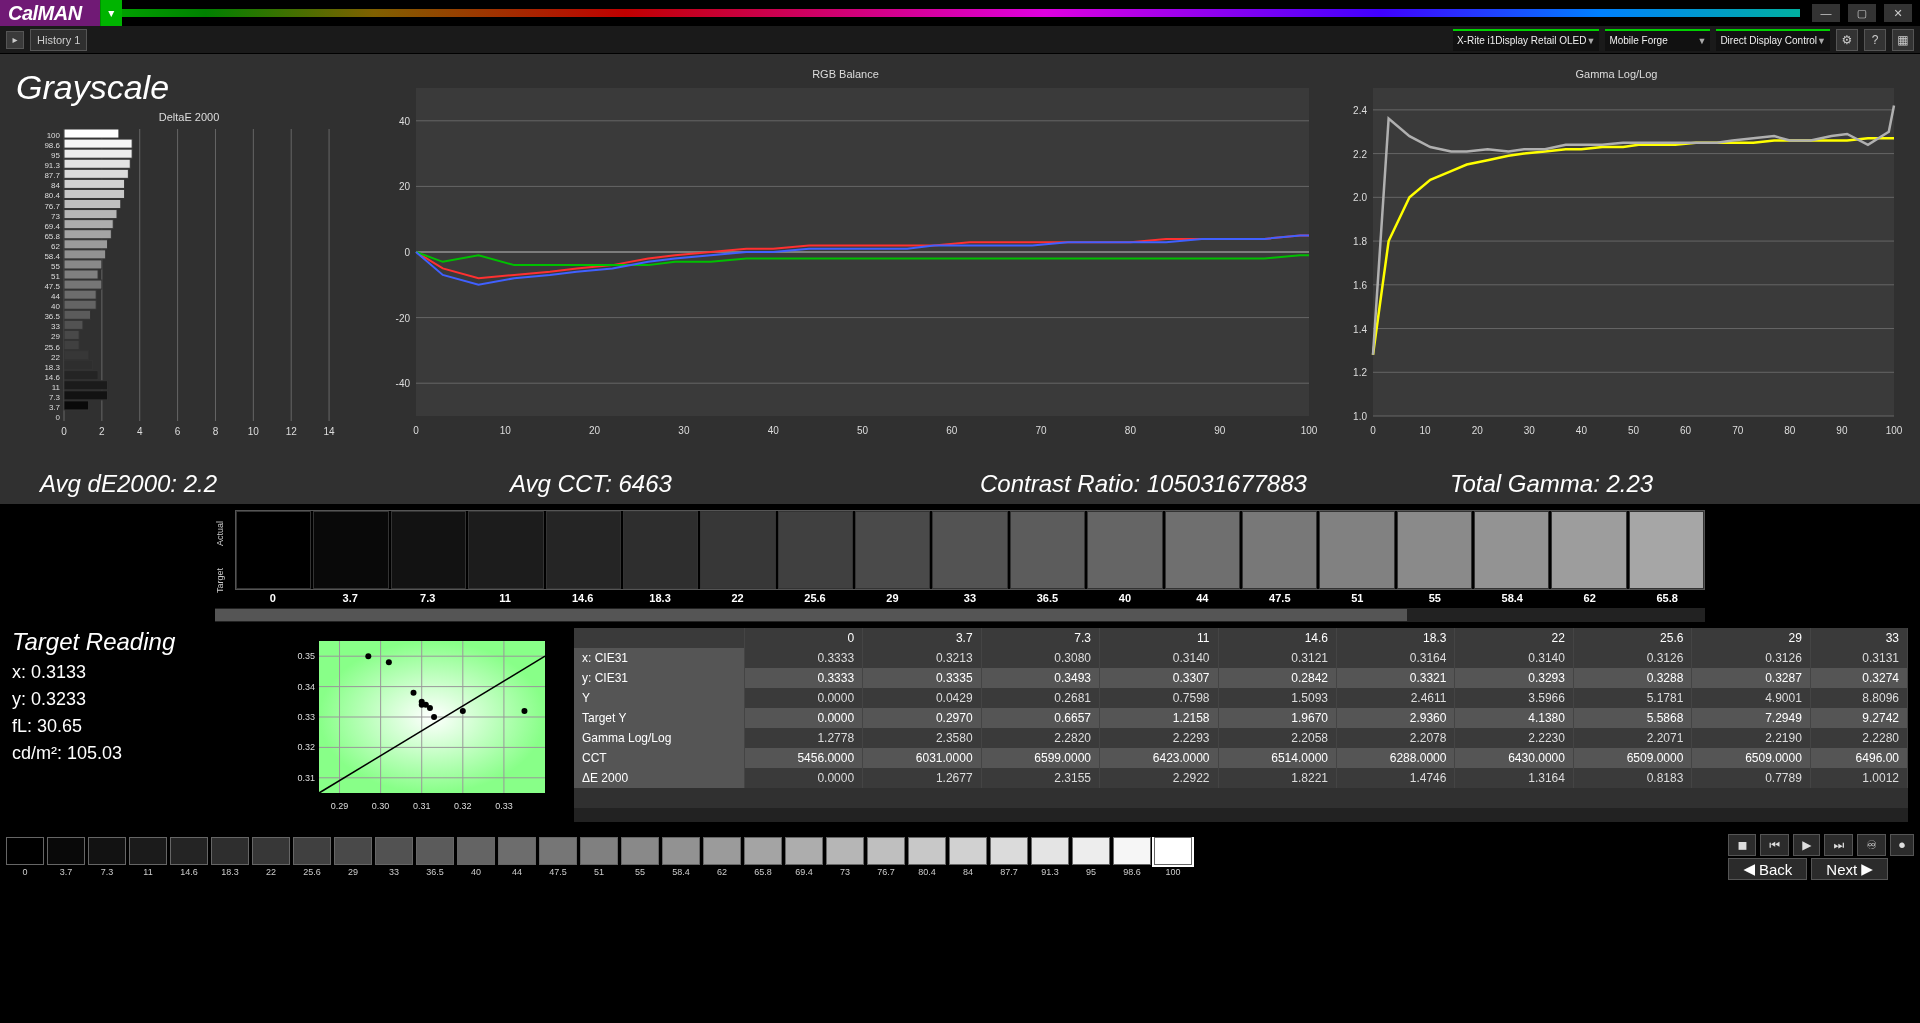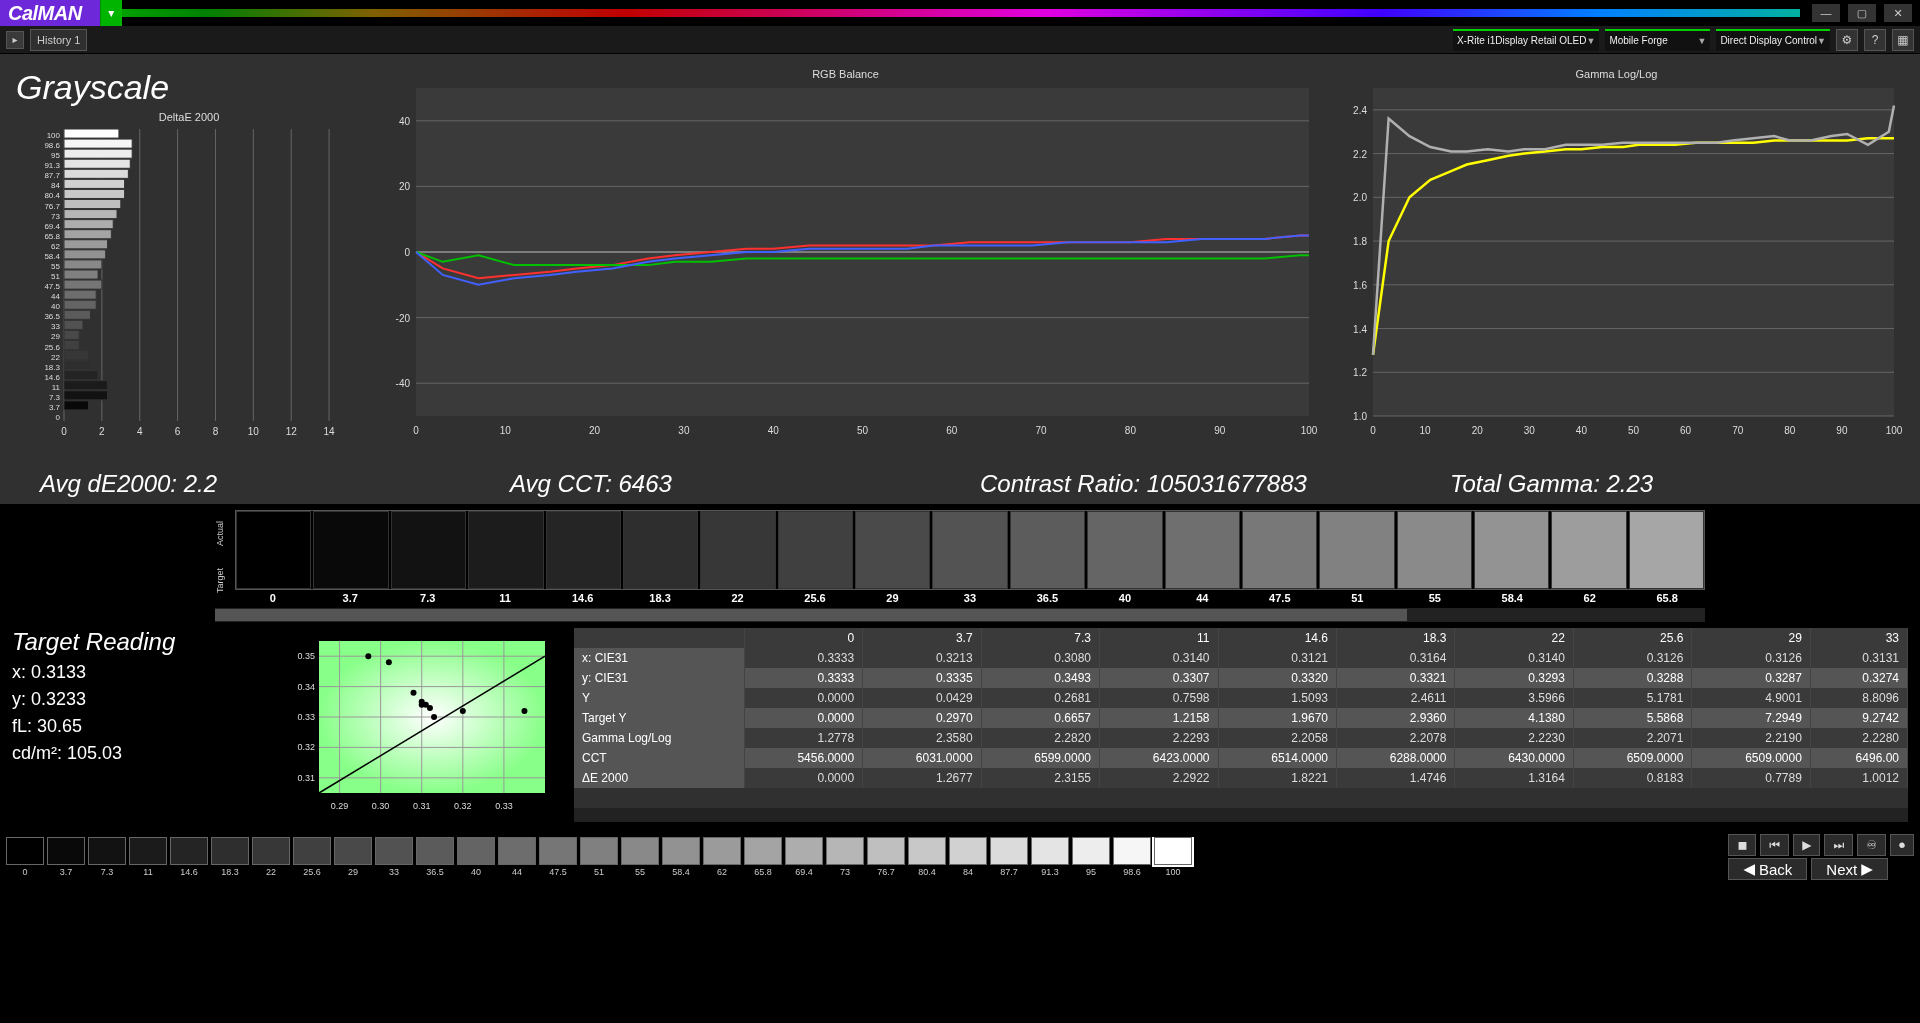--- a/index.html
+++ b/index.html
@@ -4,21 +4,21 @@
 <style>
   * { margin: 0; padding: 0; box-sizing: border-box; }
   body {
     background: #000; color: #fff;
     font-family: "Segoe UI", Arial, sans-serif;
     font-size: 12px; width: 1920px; height: 1023px; overflow: hidden;
   }
   
   .titlebar { height: 26px; display: flex; align-items: stretch; }
   .logo {
-    background: #6d28d9; color: #fff; font-size: 20px; font-weight: bold;
+    background: #701a75; color: #fff; font-size: 20px; font-weight: bold;
     font-style: italic; display: flex; align-items: center;
     padding: 0 18px 0 8px; letter-spacing: -0.5px;
   }
   .logo-dd { width: 22px; display:flex; align-items:center; justify-content:center; color:#fff; background:#00b400; border-left:1px solid rgba(0,0,0,.2);}
   .rainbow { flex: 1; height: 8px; align-self: center;
     background: linear-gradient(90deg,#00a000 0%,#008000 5%,#806000 15%,#c00000 30%,#e000e0 55%,#4000ff 75%,#0080ff 88%,#00b0a0 100%); }
   .winbtns { width:120px; display:flex; align-items:center; justify-content:flex-end; gap:8px; padding-right:8px;}
   .winbtn{ width:28px; height:18px; background:#333; color:#ccc; display:flex; align-items:center; justify-content:center; font-size:11px;}
   
   .toprow { height: 28px; background: #1a1a1a; display:flex; align-items:center; padding:0 6px; gap:6px; border-bottom:1px solid #000;}
@@ -473,21 +473,21 @@
               <td>0.3126</td>
               <td>0.3126</td>
               <td>0.3131</td>
             </tr>
             <tr>
               <th>y: CIE31</th>
               <td>0.3333</td>
               <td>0.3335</td>
               <td>0.3493</td>
               <td>0.3307</td>
-              <td>0.3320</td>
+              <td>0.2842</td>
               <td>0.3321</td>
               <td>0.3293</td>
               <td>0.3288</td>
               <td>0.3287</td>
               <td>0.3274</td>
             </tr>
             <tr>
               <th>Y</th>
               <td>0.0000</td>
               <td>0.0429</td>

